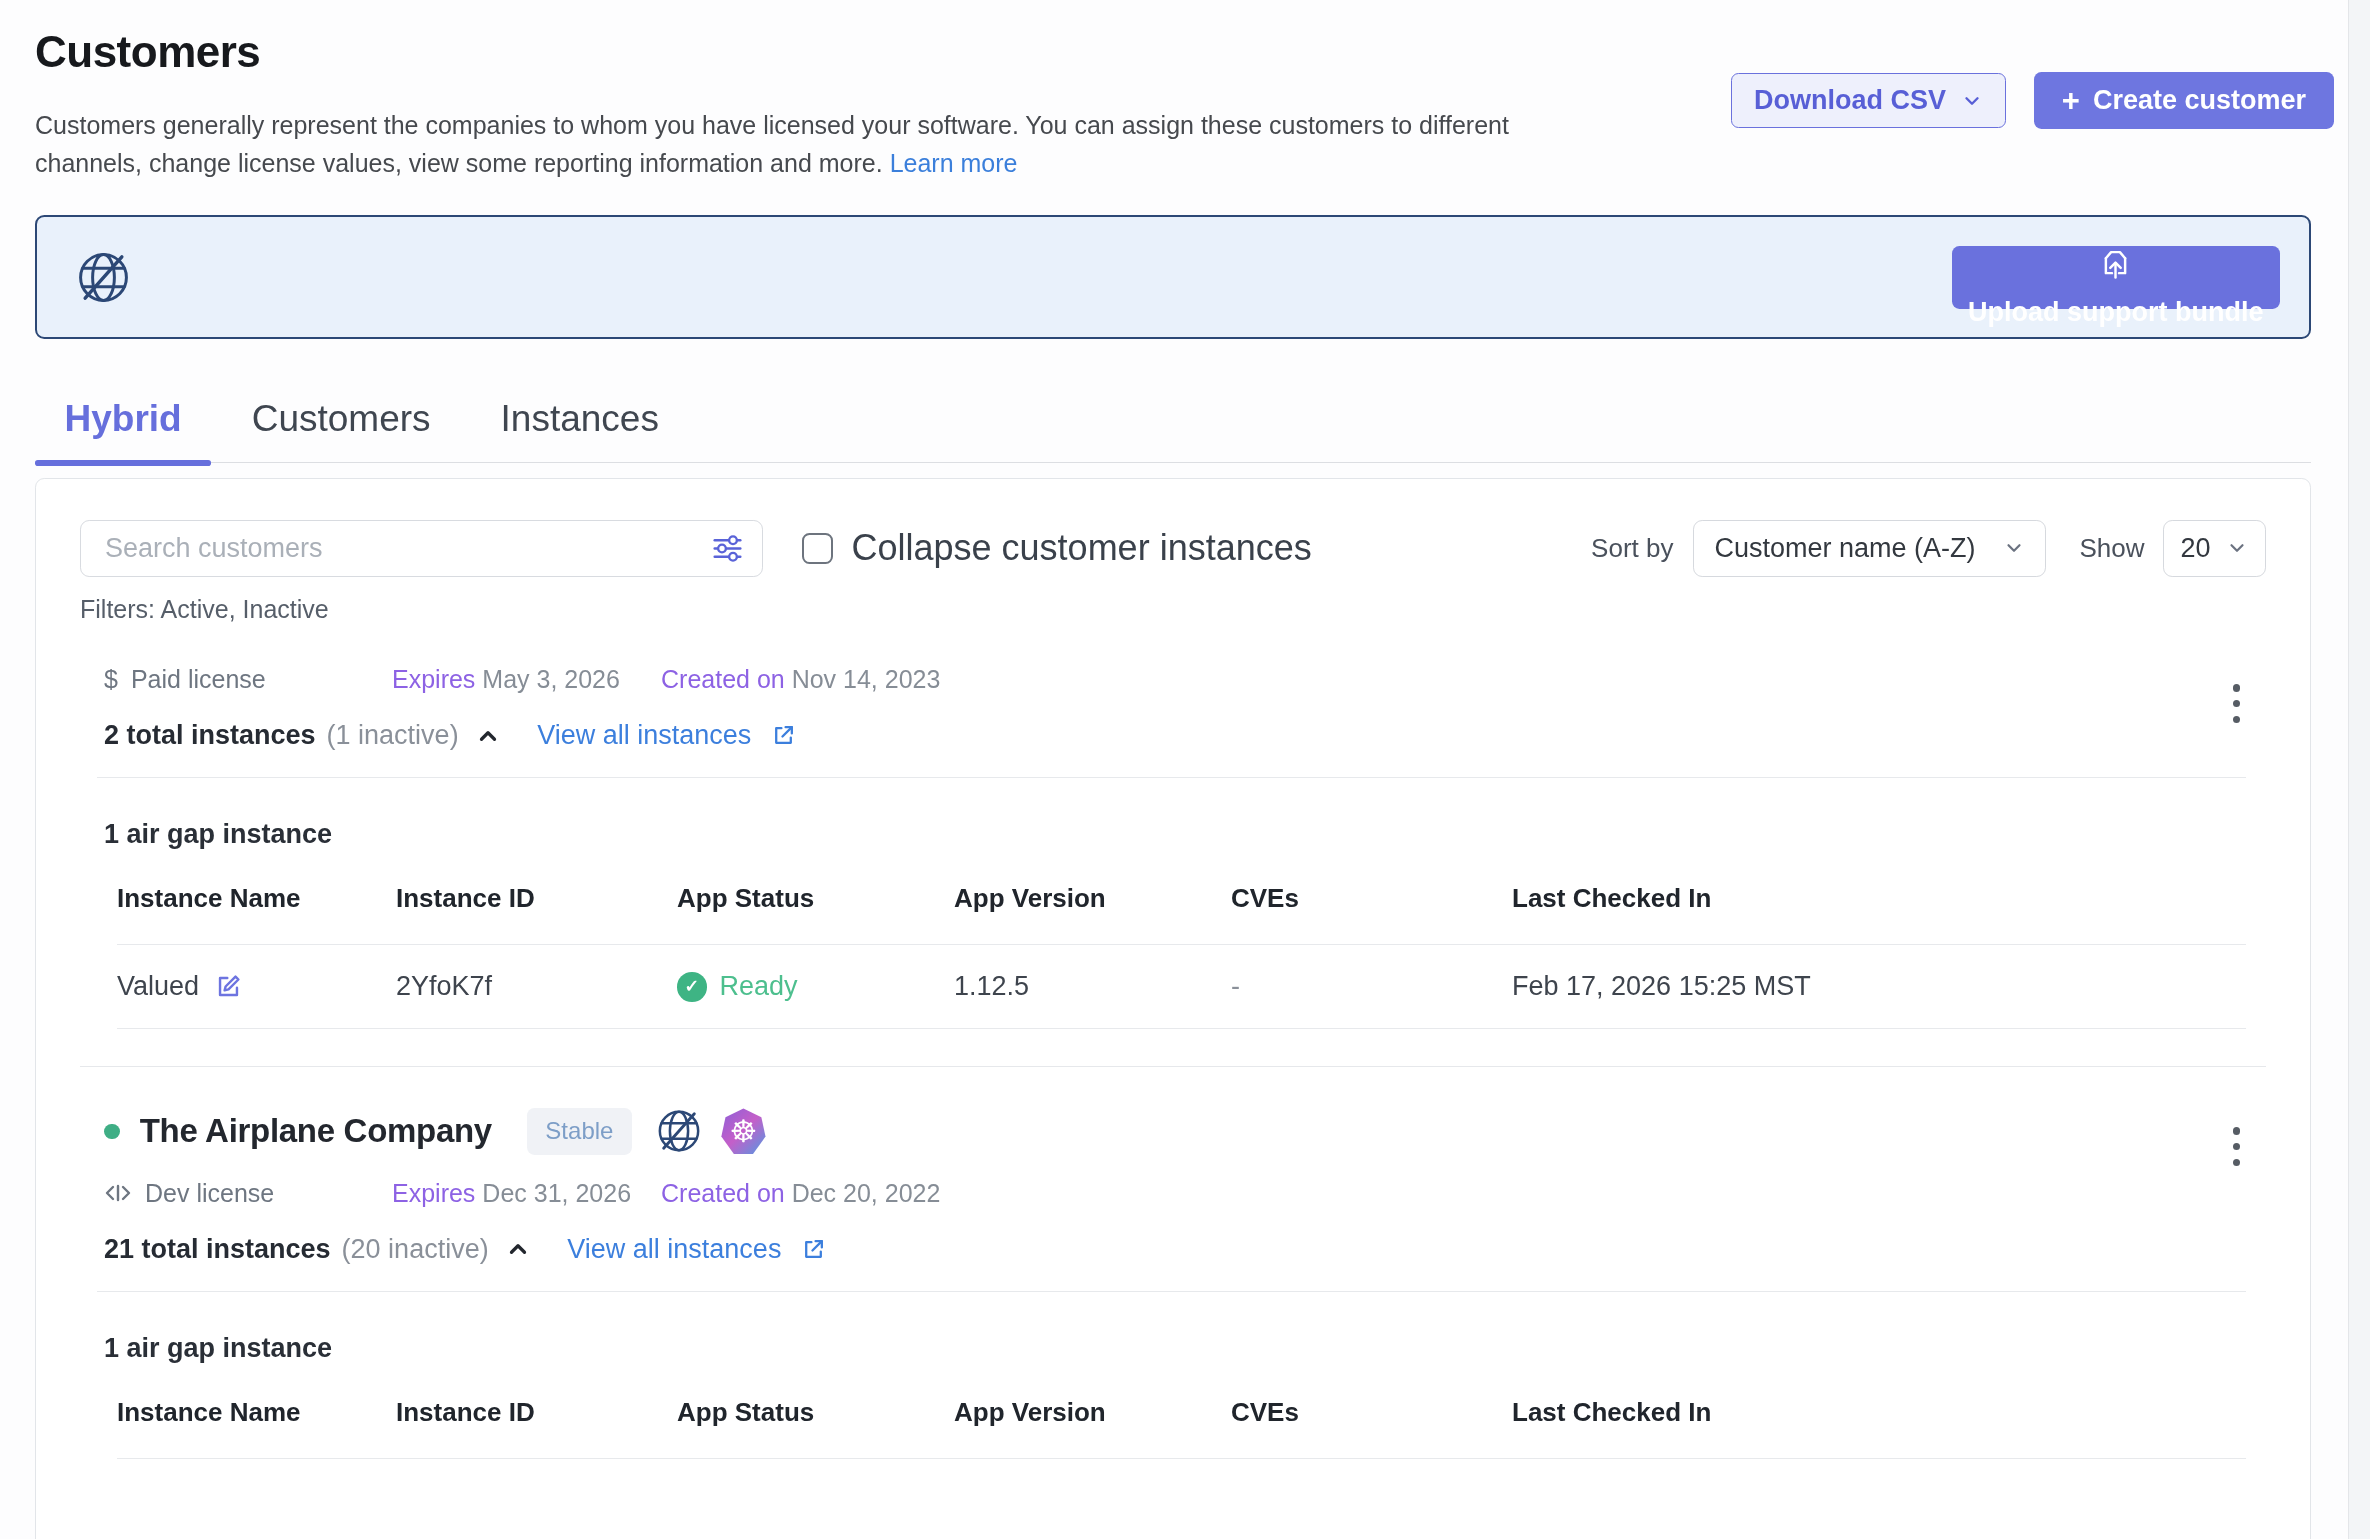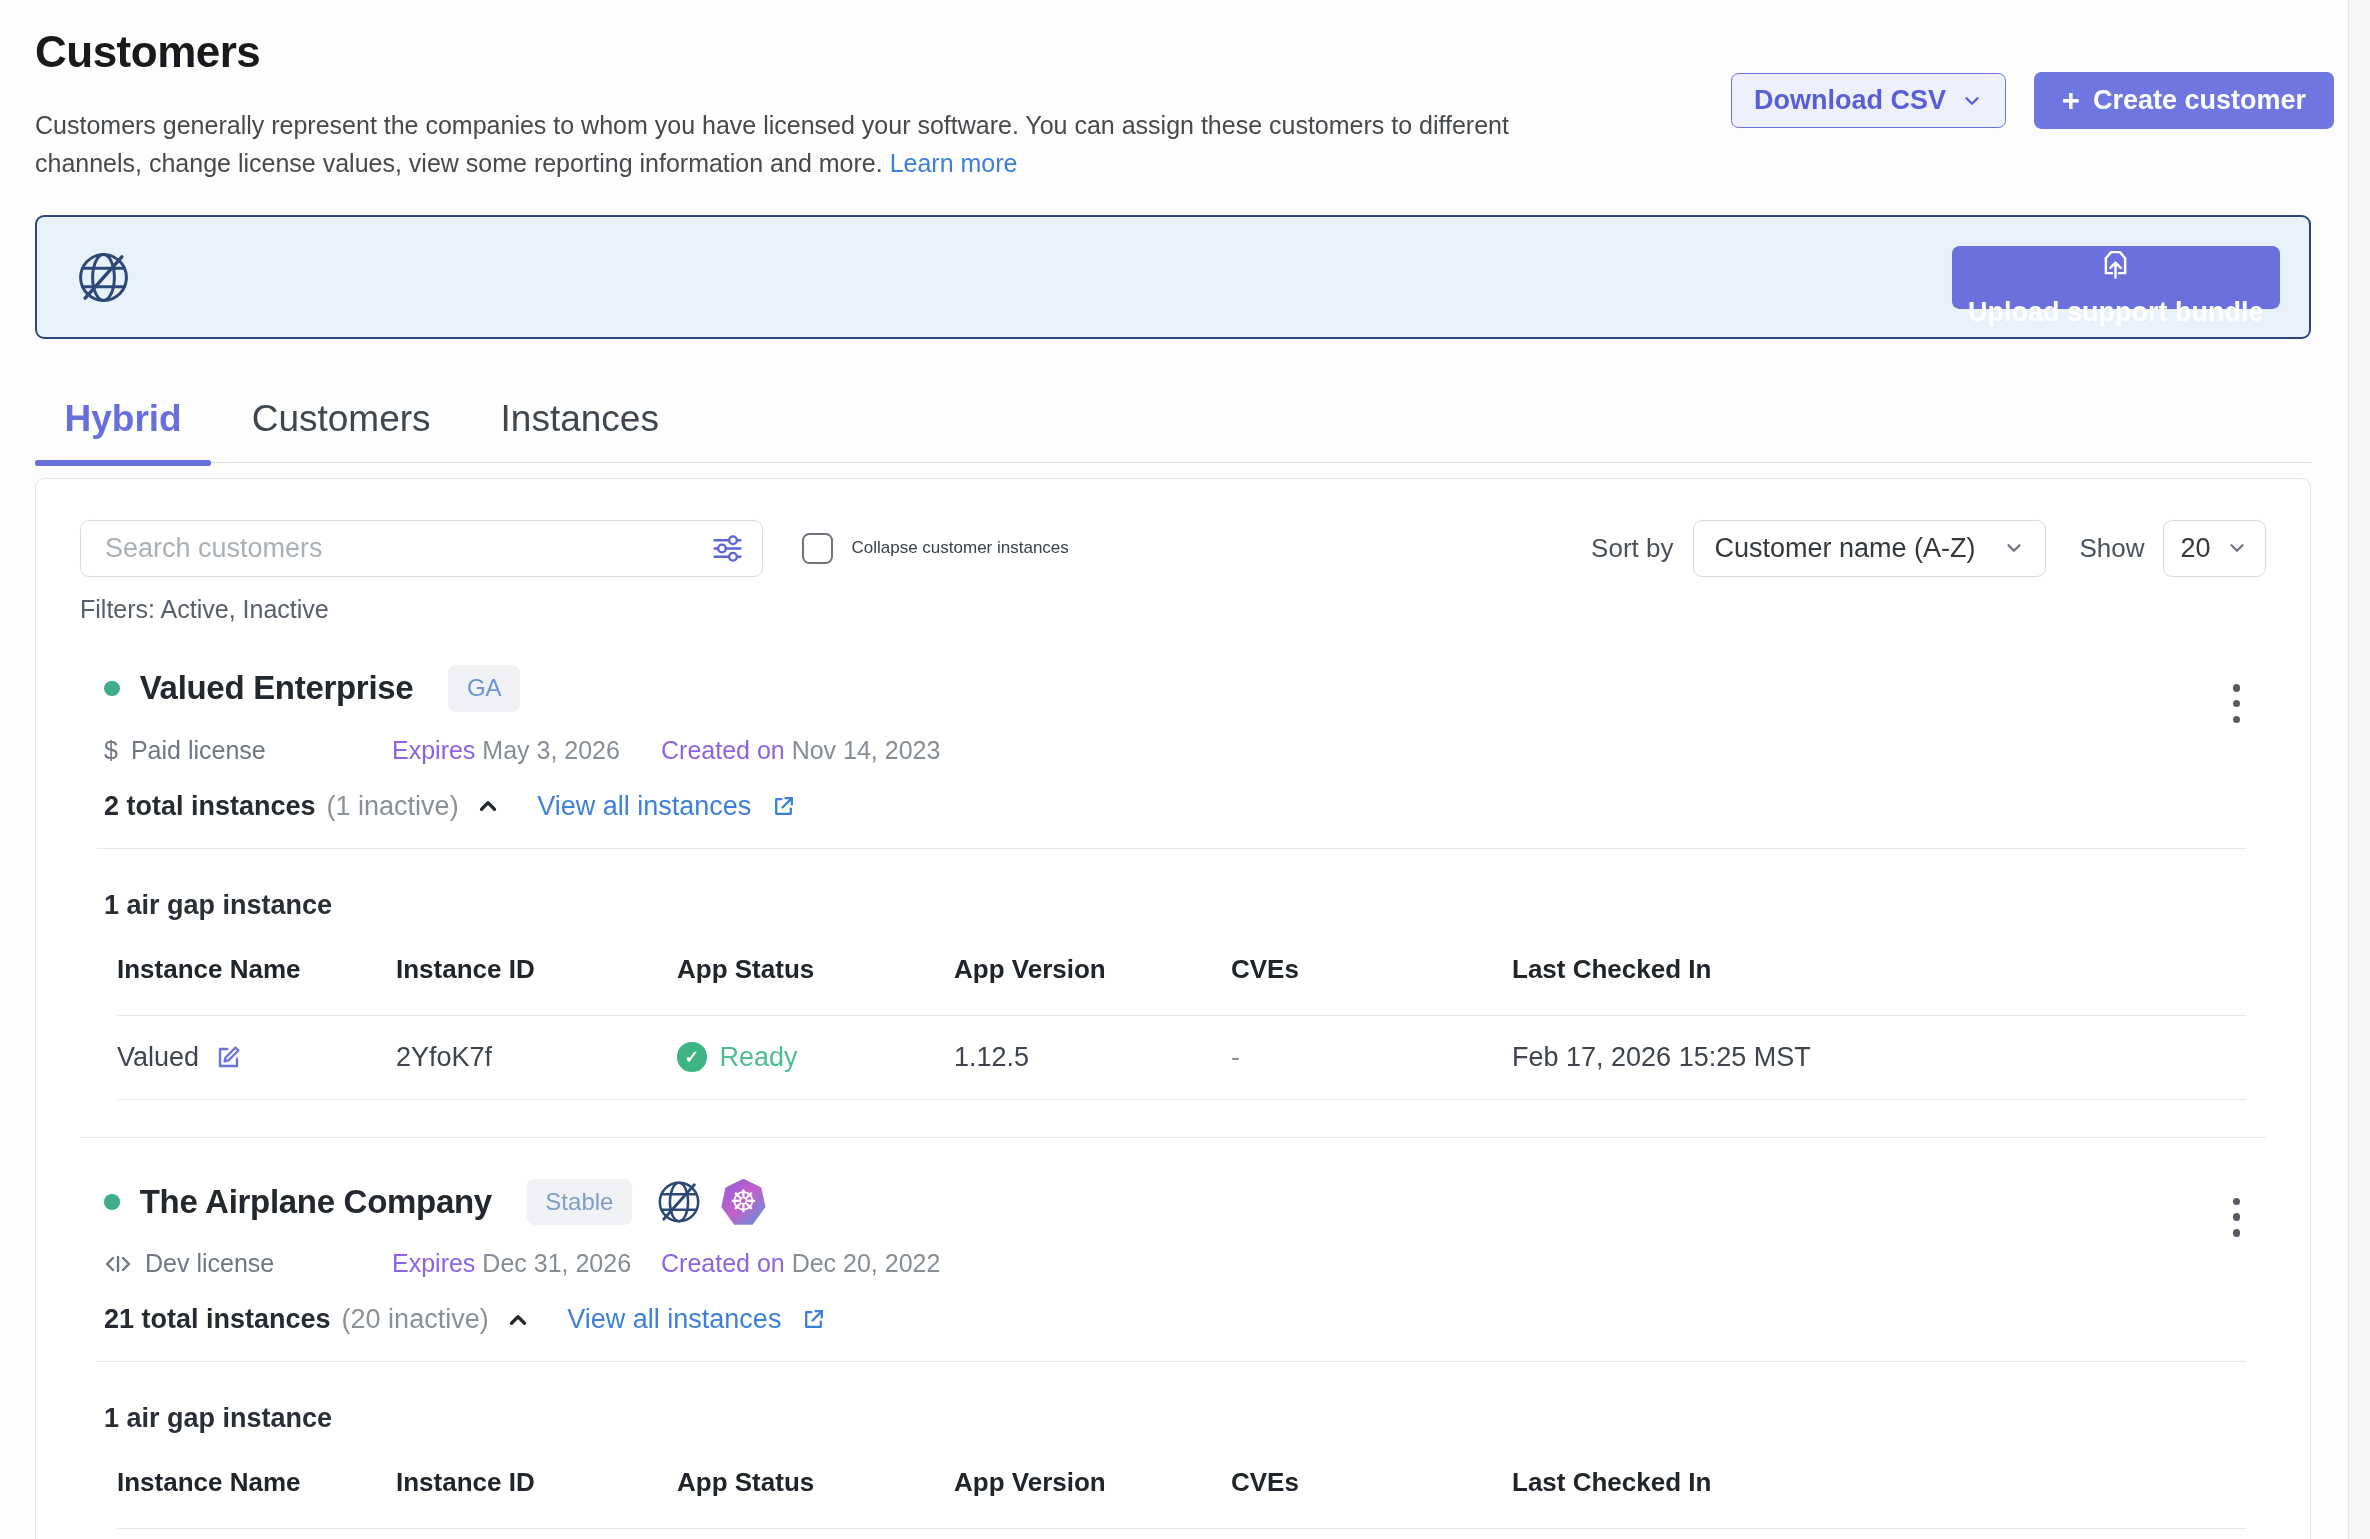--- a/index.html
+++ b/index.html
@@ -46,21 +46,21 @@
 
   
   .toolbar { display:flex; align-items:center; }
   .search-box { width:683px; height:57px; border:1.8px solid #d8dbe0; border-radius:9.2px;
     display:flex; align-items:center; padding:0 18.5px 0 22px; background:#fff; }
   .search-box input { border:none; outline:none; flex:1; font-size:27px; color:#3f4650;
     font-family:"Liberation Sans", sans-serif; background:transparent; }
   .search-box input::placeholder { color:#aab0b8; }
   .checkbox-wrap { margin-left:39px; display:flex; align-items:center; gap:18.5px; cursor:pointer; }
   .checkbox { width:31px; height:31px; border:2.8px solid #6d747e; border-radius:7.4px; background:#fff; }
-  .checkbox-label { font-size:17px; color:#3a414b; }
+  .checkbox-label { font-size:36px; color:#3a414b; }
   .toolbar-right { margin-left:auto; display:flex; align-items:center; }
   .dim-label { font-size:26px; color:#4a515c; }
   .select { height:57px; border:1.8px solid #d6d9de; border-radius:9.2px; background:#fff;
     display:flex; align-items:center; padding:0 20px; font-size:27px; color:#33383f; cursor:pointer; }
   .select-sort { margin-left:20px; width:353px; justify-content:space-between; }
   .select-show { margin-left:18.5px; width:103px; justify-content:space-between; padding:0 16.6px; }
   .show-label { margin-left:33px; }
   .filters-note { margin-top:18.5px; font-size:25px; color:#565e69; }
 
   
@@ -211,25 +211,20 @@
 
     <div class="filters-note">Filters: Active, Inactive</div>
 
     <div class="customer-block">
       <div class="kebab">
           <i></i>
           <i></i>
           <i></i>
         </div>
 
-      <div class="cust-header">
-        <span class="status-dot"></span>
-        <span class="cust-name">Valued Enterprise</span>
-        <span class="badge badge-ga">GA</span>
-      </div>
 
       <div class="license-row">
         <span class="license-type">
           <span>$</span>
           <span>Paid license</span>
         </span>
         <span class="date-group">
           <span class="purple">Expires</span>
           <span>May 3, 2026</span>
         </span>

